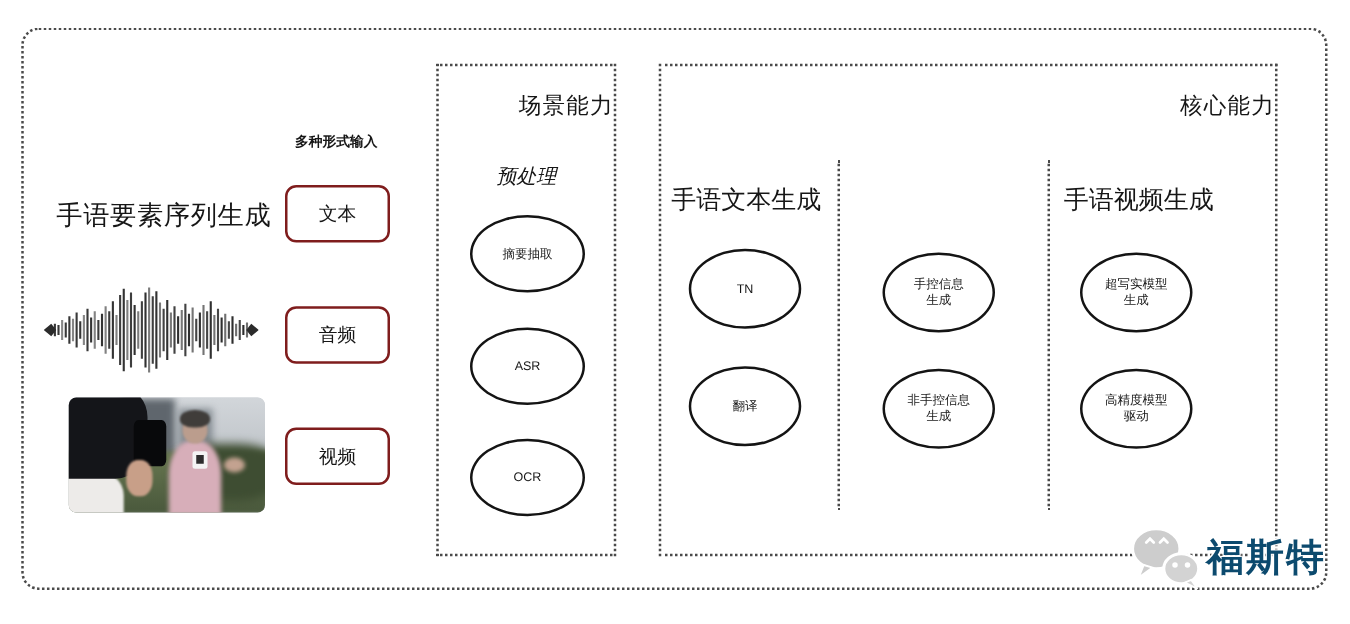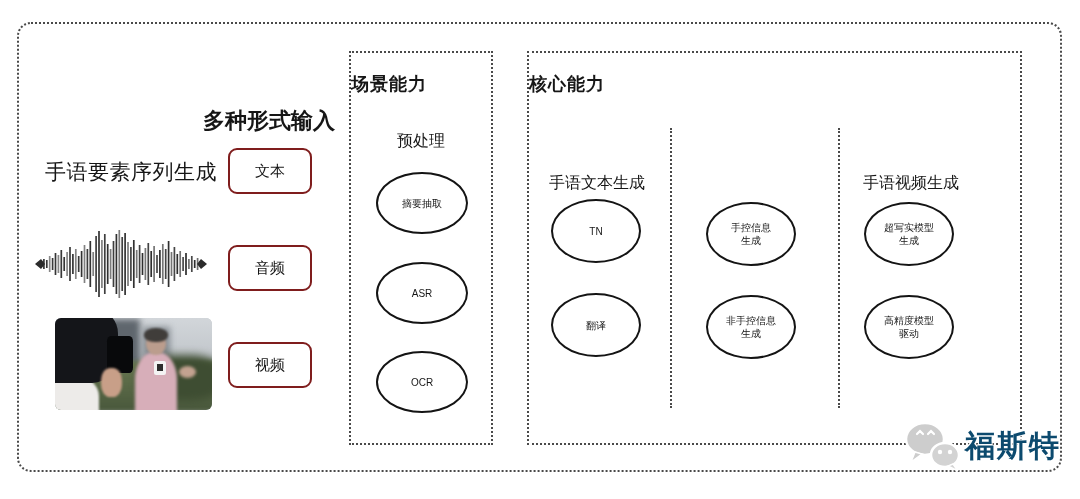--- a/index.html
+++ b/index.html
@@ -12,45 +12,45 @@
     position:absolute;left:17px;top:22px;width:1045px;height:450px;box-sizing:border-box;
     border:2px dotted #4a4a4a;border-radius:14px;background:transparent;
   }
   .dash-box{
     position:absolute;top:51px;height:394px;box-sizing:border-box;
     border:2px dotted #4a4a4a;background:#ffffff;
   }
   .scene-box{left:349px;width:144px;}
   .core-box{left:527px;width:495px;}
   .box-title{
-    position:absolute;left:0;top:19px;width:100%;text-align:left;
-    font-size:18px;font-weight:bold;letter-spacing:1px;
+    position:absolute;left:0;top:19px;width:100%;text-align:right;
+    font-size:18px;font-weight:normal;letter-spacing:1px;
   }
   .sub-label{
-    position:absolute;left:0;top:78px;width:100%;text-align:center;font-size:16px;
+    position:absolute;left:0;top:78px;width:100%;text-align:center;font-size:16px;font-style:italic;
   }
   .col-header{
-    position:absolute;top:120px;transform:translateX(-50%);
-    font-size:16px;white-space:nowrap;
+    position:absolute;top:93px;transform:translateX(-50%);
+    font-size:20px;white-space:nowrap;
   }
   .v-divider{
     position:absolute;top:75px;height:280px;width:0;border-left:2px dotted #4a4a4a;
   }
   
   .node{
     position:absolute;box-sizing:border-box;border:2.5px solid #141414;border-radius:50%;
     background:#ffffff;display:flex;align-items:center;justify-content:center;
     text-align:center;font-size:10px;line-height:1.3;white-space:pre-line;
   }
   .scene-node{left:25px;width:92px;height:62px;}
   .core-node{width:90px;height:64px;}
   
   .input-header{
     position:absolute;left:269px;top:106px;transform:translateX(-50%);
-    font-size:22px;font-weight:bold;white-space:nowrap;text-align:right;
+    font-size:11px;font-weight:bold;white-space:nowrap;text-align:right;
   }
   .sample-text{
     position:absolute;left:45px;top:158px;font-size:21px;white-space:nowrap;letter-spacing:.5px;
   }
   .input-box{
     position:absolute;left:228px;width:84px;height:46px;box-sizing:border-box;
     border:2px solid #7f1d1d;border-radius:9px;background:#fff;
     display:flex;align-items:center;justify-content:center;font-size:15px;
   }
   .wave-svg{position:absolute;left:35px;top:228px;}

